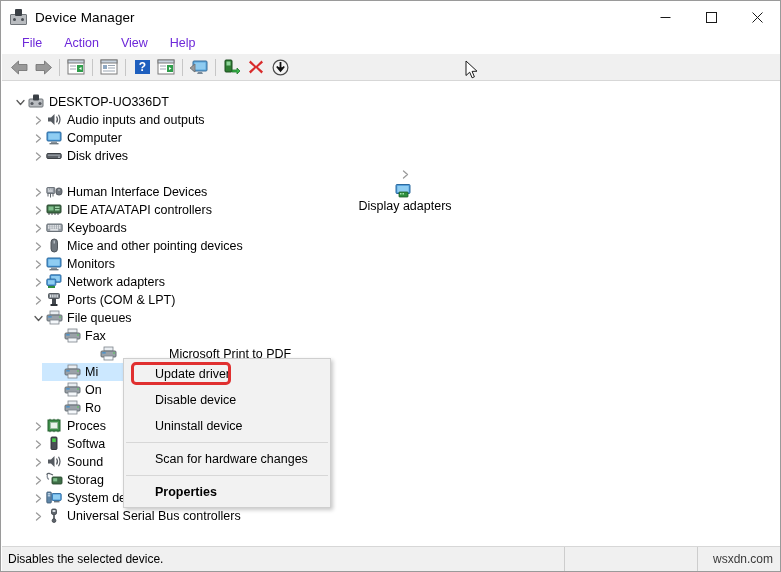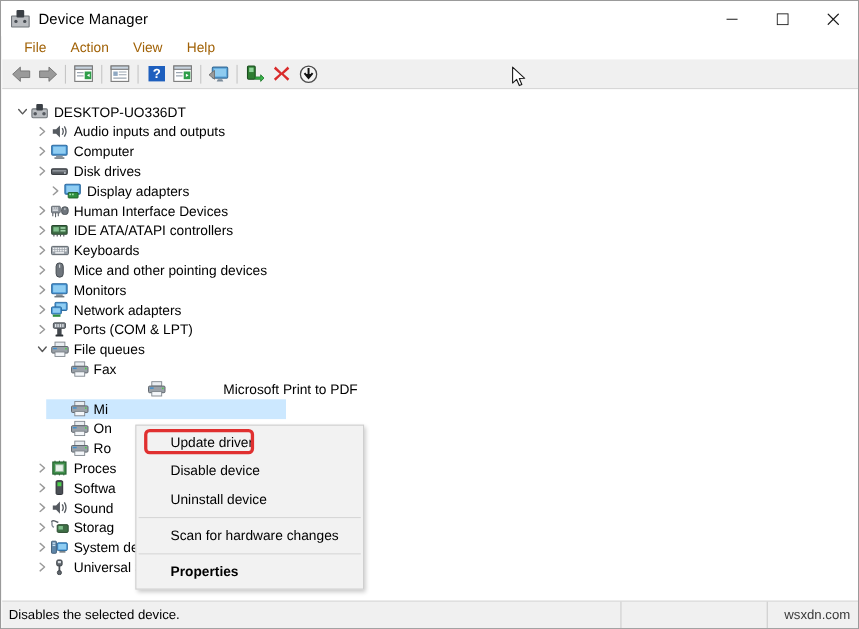--- a/index.html
+++ b/index.html
@@ -92,21 +92,21 @@
     width: 778px;
     height: 21px;
     background: #ffffff;
     display: flex;
     align-items: center;
     padding-left: 9px;
     box-sizing: border-box;
   }
   .menu-item {
     font-size: 12.5px;
-    color: #a16207;
+    color: #6d28d9;
     padding: 2px 11px 3px 11px;
     white-space: nowrap;
   }
 
   
   .toolbar {
     position: absolute;
     left: 1px; top: 53px;
     width: 778px;
     height: 27px;
@@ -180,21 +180,20 @@
   .ctxmenu {
     position: absolute;
     left: 122px; top: 357px;
     width: 208px;
     background: #f2f2f2;
     border: 1px solid #cfcfcf;
     box-shadow: 2px 2px 4px rgba(0,0,0,0.22);
     padding: 2px 0;
     box-sizing: border-box;
     z-index: 50;
-    margin-top: 28px;
   }
   .ctx-item {
     height: 26px;
     display: flex;
     align-items: center;
     padding-left: 31px;
     font-size: 12.5px;
     color: #000000;
     position: relative;
   }
@@ -453,21 +452,21 @@
       <span class="ticon">
         <svg width="16" height="15" viewBox="0 0 16 15">
           <rect x="0.8" y="5.5" width="14.4" height="5" rx="1.2" fill="#5d6268" stroke="#3c4045" stroke-width="1"></rect>
           <rect x="1.8" y="6.5" width="12.4" height="1.5" fill="#8e949b"></rect>
           <circle cx="13" cy="9.2" r="0.9" fill="#b9c0c7"></circle>
         </svg>
       </span>
       <span class="tlabel">Disk drives</span>
     </div>
 
-    <div class="tree-row" style="padding-left:40px;">
+    <div class="tree-row" style="padding-left:28px;flex-direction:column;">
       <span class="chev">
         <svg width="9" height="9" viewBox="0 0 9 9">
             <path d="M2.5 1 L6.5 4.5 L2.5 8" fill="none" stroke="#9a9a9a" stroke-width="1.3" stroke-linecap="round" stroke-linejoin="round"></path>
           </svg>
       </span>
       <span class="ticon">
         <svg width="16" height="15" viewBox="0 0 16 15">
           <rect x="1" y="1.5" width="14" height="9" rx="1" fill="#4a98d8" stroke="#2c6a9e" stroke-width="1"></rect>
           <rect x="2.3" y="2.8" width="11.4" height="6.4" fill="#8fcdf2"></rect>
           <rect x="4" y="9" width="9" height="5" rx="0.6" fill="#2f8f3f" stroke="#1d5c28" stroke-width="0.8"></rect>
@@ -643,21 +642,21 @@
           <rect x="4" y="1" width="9" height="4" fill="#e9edf1" stroke="#7c838a" stroke-width="0.8"></rect>
           <rect x="1" y="5" width="15" height="6" rx="1" fill="#9aa1a8" stroke="#5f666d" stroke-width="0.9"></rect>
           <rect x="2.2" y="6.2" width="3.5" height="1.3" fill="#3f8fcf"></rect>
           <circle cx="14" cy="7" r="0.8" fill="#4ad04a"></circle>
           <rect x="4" y="10" width="9" height="4" fill="#f4f7fa" stroke="#7c838a" stroke-width="0.8"></rect>
         </svg>
       </span>
       <span class="tlabel">Fax</span>
     </div>
 
-    <div class="tree-row" style="padding-left:68px;gap:48px;">
+    <div class="tree-row" style="padding-left:34px;gap:48px;">
       <span class="chev"></span>
       <span class="ticon">
         <svg width="17" height="15" viewBox="0 0 17 15">
           <rect x="4" y="1" width="9" height="4" fill="#e9edf1" stroke="#7c838a" stroke-width="0.8"></rect>
           <rect x="1" y="5" width="15" height="6" rx="1" fill="#9aa1a8" stroke="#5f666d" stroke-width="0.9"></rect>
           <rect x="2.2" y="6.2" width="3.5" height="1.3" fill="#3f8fcf"></rect>
           <circle cx="14" cy="7" r="0.8" fill="#4ad04a"></circle>
           <rect x="4" y="10" width="9" height="4" fill="#f4f7fa" stroke="#7c838a" stroke-width="0.8"></rect>
         </svg>
       </span>

